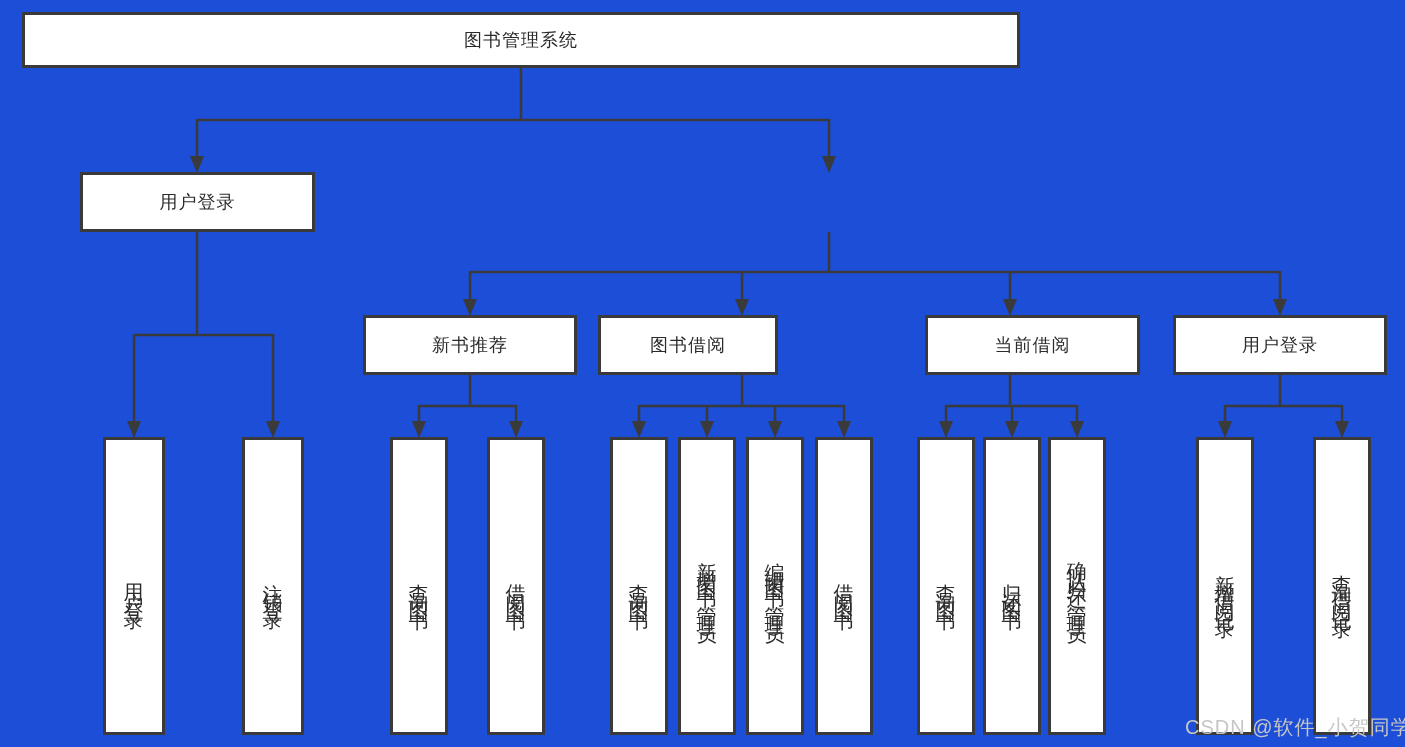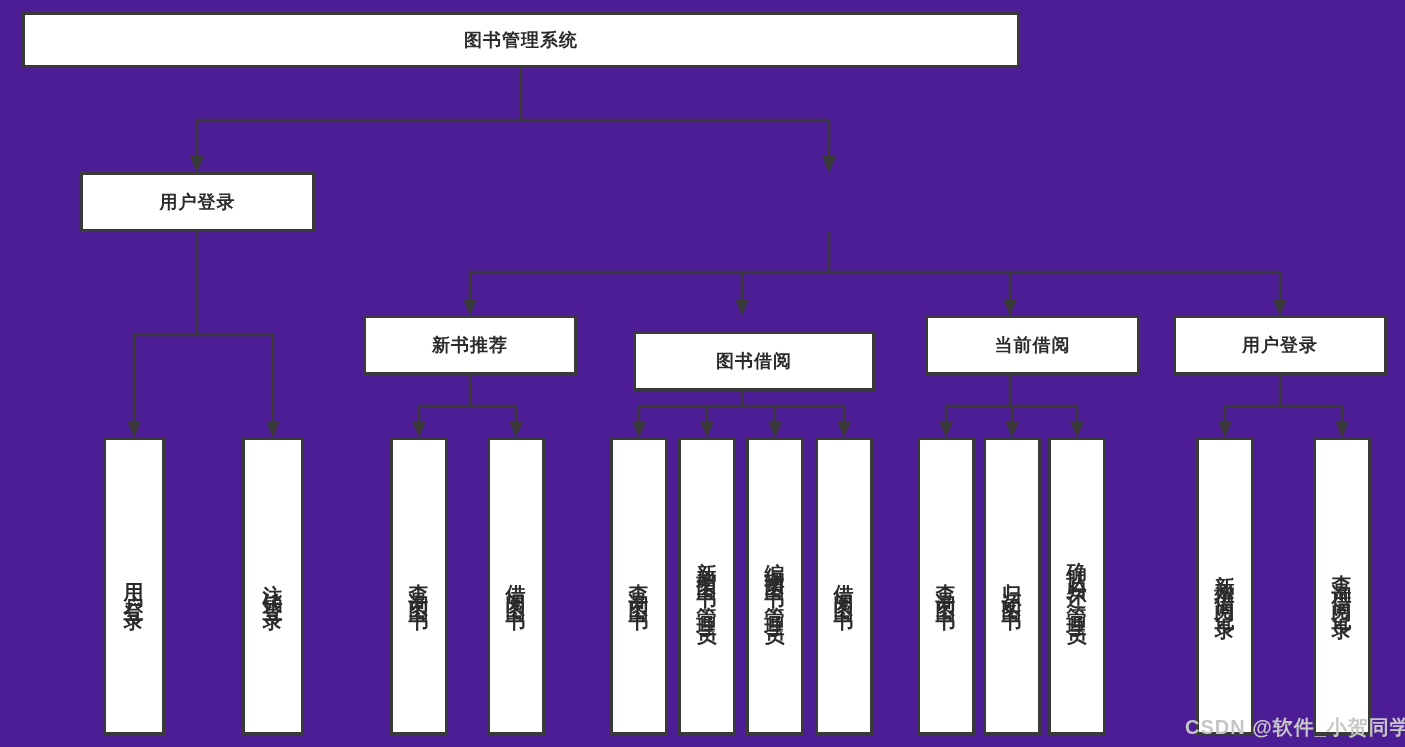--- a/index.html
+++ b/index.html
@@ -5,23 +5,22 @@
   html, body {
     margin: 0;
     padding: 0;
     background: #ffffff;
     font-family: "Liberation Sans", "DejaVu Sans", sans-serif;
   }
   #stage {
     position: relative;
     width: 1405px;
     height: 747px;
-    background: #4c1d95;
+    background: #1d4ed8;
     overflow: hidden;
-    font-weight: bold;
   }
   #connectors {
     position: absolute;
     left: 0; top: 0;
     width: 1405px;
     height: 747px;
     z-index: 1;
   }
   .node {
     position: absolute;
@@ -110,21 +109,21 @@
     <span class="label">图书管理系统</span>
   </div>
 
   <div class="node hnode" style="left:80px; top:172px; width:235px; height:60px;">
     <span class="label">用户登录</span>
   </div>
 
   <div class="node hnode" style="left:363px; top:315px; width:214px; height:60px;">
     <span class="label">新书推荐</span>
   </div>
-  <div class="node hnode" style="left:633px; top:315px; width:242px; height:60px;margin-top:16px;">
+  <div class="node hnode" style="left:598px; top:315px; width:180px; height:60px;">
     <span class="label">图书借阅</span>
   </div>
   <div class="node hnode" style="left:925px; top:315px; width:215px; height:60px;">
     <span class="label">当前借阅</span>
   </div>
   <div class="node hnode" style="left:1173px; top:315px; width:214px; height:60px;">
     <span class="label">用户登录</span>
   </div>
 
   <div class="node vnode" style="left:103px; top:437px; width:62px; height:298px;">

